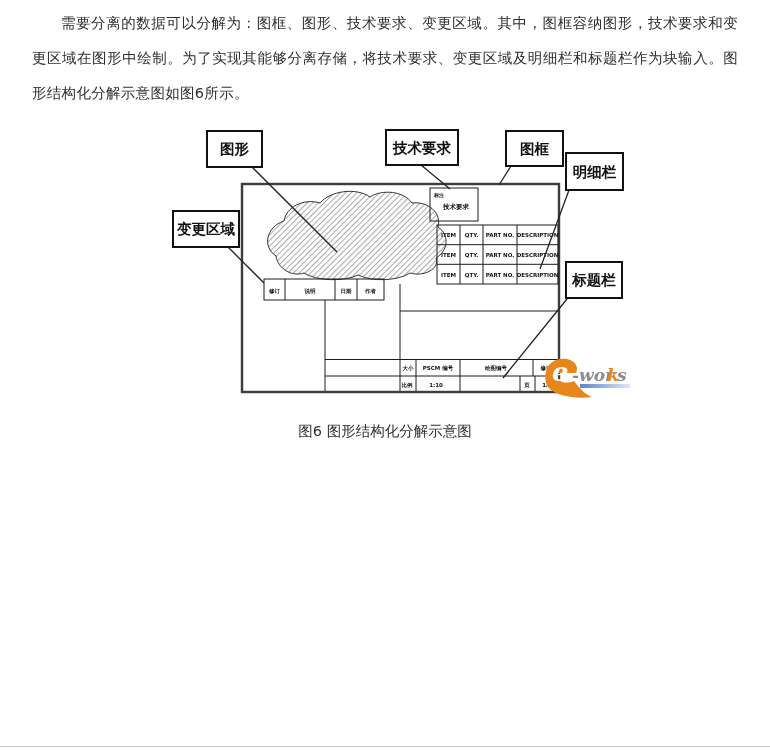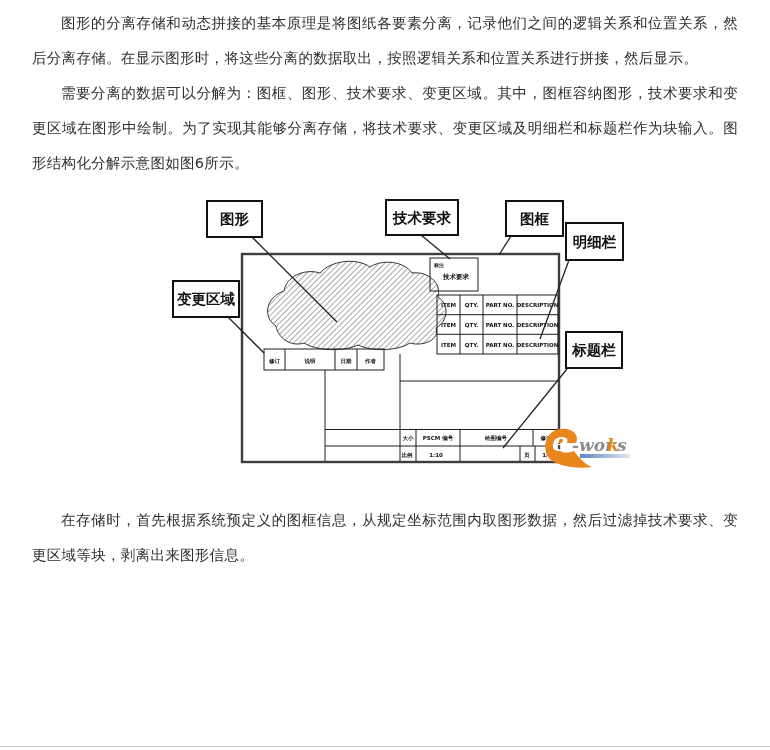--- a/index.html
+++ b/index.html
@@ -36,21 +36,20 @@
   .cell   { fill:none; stroke:#1c1c1c; stroke-width:1; }
   .tiny   { font-family:"DejaVu Sans",sans-serif; font-size:5.5px; font-weight:bold; fill:#111; text-anchor:middle; }
   .tiny2  { font-family:"DejaVu Sans",sans-serif; font-size:6.5px; font-weight:bold; fill:#111; text-anchor:middle; }
   .micro  { font-family:"DejaVu Sans",sans-serif; font-size:5px; font-weight:bold; fill:#111; }
 </style>
 </head>
 <body>
 
 <div class="page">
 
-  <p class="para">图形的分离存储和动态拼接的基本原理是将图纸各要素分离，记录他们之间的逻辑关系和位置关系，然后分离存储。在显示图形时，将这些分离的数据取出，按照逻辑关系和位置关系进行拼接，然后显示。</p>
   <p class="para">需要分离的数据可以分解为：图框、图形、技术要求、变更区域。其中，图框容纳图形，技术要求和变更区域在图形中绘制。为了实现其能够分离存储，将技术要求、变更区域及明细栏和标题栏作为块输入。图形结构化分解示意图如图6所示。</p>
 
   <div class="figure-wrap">
     <svg width="770" height="292" viewBox="0 0 770 292">
       <defs>
         <pattern id="hatch" width="4" height="4" patternUnits="userSpaceOnUse" patternTransform="rotate(45)">
           <line x1="0" y1="0" x2="0" y2="4" stroke="#2a2a2a" stroke-width="0.8"></line>
         </pattern>
         <linearGradient id="logobar" x1="0" y1="0" x2="1" y2="0">
           <stop offset="0" stop-color="#5b87c5"></stop>
@@ -162,18 +161,18 @@
         <path d="M 548 268 C 542 258, 546 242, 560 240 C 572 238, 580 246, 576 254 L 556 254 C 556 262, 564 266, 574 262 C 580 270, 586 276, 592 278 C 578 280, 556 278, 548 268 Z" fill="#e8861c"></path>
         <text x="552" y="262" font-family="'DejaVu Serif',serif" font-style="italic" font-weight="bold" font-size="26" fill="#ffffff">e</text>
         <text x="572" y="262" font-family="'DejaVu Serif',serif" font-style="italic" font-weight="bold" font-size="17" fill="#8c8c8c">-wor</text>
         <text x="607" y="262" font-family="'DejaVu Serif',serif" font-style="italic" font-weight="bold" font-size="17" fill="#e8861c">k</text>
         <text x="617" y="262" font-family="'DejaVu Serif',serif" font-style="italic" font-weight="bold" font-size="17" fill="#8c8c8c">s</text>
         <rect x="580" y="265" width="50" height="4" fill="url(#logobar)"></rect>
       </g>
     </svg>
   </div>
 
+  <div class="fig-caption">图6 图形结构化分解示意图</div>
 
-  <p class="para after-fig">在存储时，首先根据系统预定义的图框信息，从规定坐标范围内取图形数据，然后过滤掉技术要求、变更区域等块，剥离出来图形信息。</p>
 
 </div>
 
 <div class="bottom-rule"></div>
 
 </body></html>

